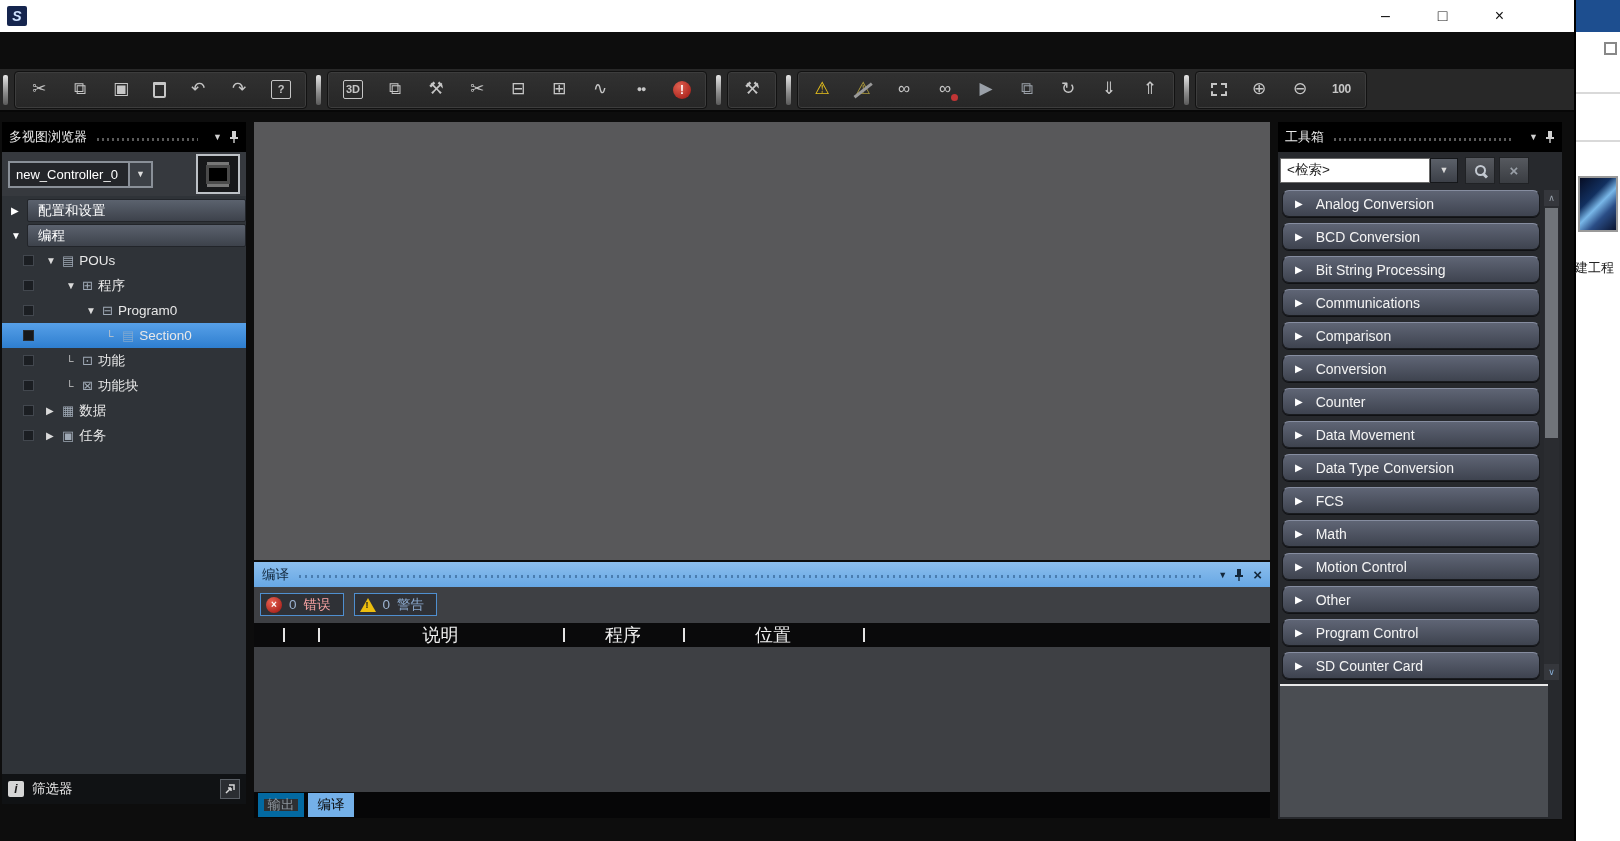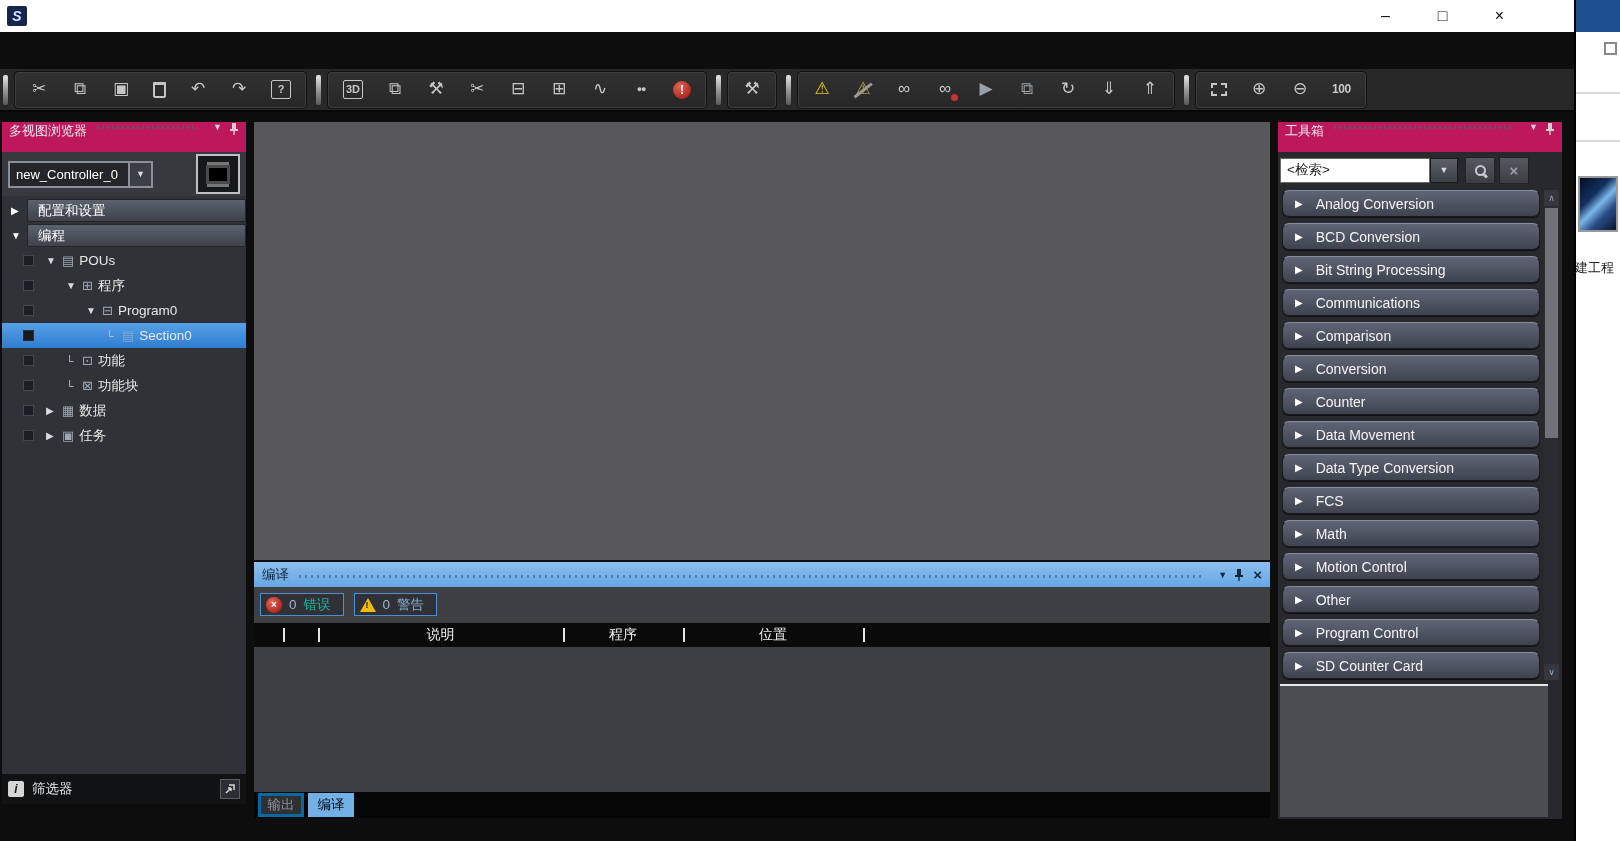--- a/index.html
+++ b/index.html
@@ -39,21 +39,21 @@
   .tb-icon.boxed { border:1.5px solid #c6c6c6; border-radius:2px; font-size:11px; font-weight:bold; padding:2px 2px; min-width:20px; }
   .tb-icon.smalltext { font-size:12px; font-weight:bold; letter-spacing:-0.5px; }
   .tb-icon.bino { font-size:9px; letter-spacing:-1px; font-weight:bold; }
   .tb-icon.crossed::after { content:""; position:absolute; left:-2px; top:9px; width:22px; height:2.5px; background:#9a9a9a; transform:rotate(-38deg); }
   .tb-icon.dot-red::after { content:""; position:absolute; right:-4px; bottom:-2px; width:7px; height:7px; border-radius:50%; background:#c13535; }
   .tb-icon.red-badge { background:radial-gradient(circle at 35% 30%,#e06050,#9c1510); color:#fff; border-radius:50%; width:18px; height:18px; min-width:18px; font-size:12px; font-weight:bold; line-height:18px; }
   .tb-icon.trash-shape { width:13px; height:16px; min-width:13px; border:2px solid #c6c6c6; border-top-width:3px; border-radius:1px 1px 2px 2px; }
   .tb-icon.fit-shape { width:16px; height:13px; min-width:16px; border:2px dashed #c6c6c6; }
 
   
-  .panel-header { height:30px; display:flex; padding:0 7px; background:#be185d; }
+  .panel-header { height:30px; display:flex; align-items:center; padding:0 7px; background:#000000; }
   .panel-header .ph-title { font-size:13px; color:#eaeaea; white-space:nowrap; }
   .panel-header .leader { flex:1; height:3px; margin:4px 8px 0 10px; background:repeating-linear-gradient(90deg,#5a5a5a 0 2px,transparent 2px 5px); }
   .ph-arrow { font-size:9px; color:#d0d0d0; margin:0 7px; cursor:pointer; }
   .pin { display:inline-flex; cursor:pointer; }
 
   
   #explorer { position:absolute; left:2px; top:122px; width:244px; height:682px; background:#2f3338; }
   #controller-row { height:44px; background:#36393e; display:flex; align-items:center; padding:0 6px; }
   #controller-select { display:flex; height:27px; cursor:pointer; }
   #controller-name { width:120px; background:#24262a; border:2px solid #8a9098; border-right:none; color:#fff; font-size:13px; display:flex; align-items:center; padding-left:6px; }
@@ -87,28 +87,28 @@
   #build-header .ph-title { color:#142a40; font-size:13.5px; }
   #build-header .leader { background:repeating-linear-gradient(90deg,#4a7db0 0 2px,transparent 2px 6px); }
   #build-header .ph-arrow { color:#14283c; }
   #build-close { font-size:15px; font-weight:bold; color:#14283c; margin-left:9px; cursor:pointer; }
   #badge-row { display:flex; gap:10px; padding:6px 0 0 6px; }
   .badge { height:23px; display:flex; align-items:center; gap:7px; padding:0 12px 0 5px; background:#2f3136; border:1px solid #4f8fd0; cursor:pointer; }
   .err-ic { width:16px; height:16px; border-radius:50%; background:radial-gradient(circle at 35% 30%,#e86252,#9c1410); color:#fff; font-size:10px; font-weight:bold; display:flex; align-items:center; justify-content:center; }
   .warn-ic { position:relative; width:0; height:0; border-left:8px solid transparent; border-right:8px solid transparent; border-bottom:14px solid #edbe0e; }
   .warn-ic::after { content:"!"; position:absolute; left:-2px; top:3px; font-size:9px; font-weight:bold; color:#1a1a1a; line-height:1; }
   .badge .cnt { font-size:13.5px; color:#9db4d2; }
-  .badge .lbl-err { font-size:13.5px; color:#14b8a6; }
+  .badge .lbl-err { font-size:13.5px; color:#fca5a5; }
   .badge .lbl-warn { font-size:13.5px; color:#8aa8cc; }
-  #result-header { margin-top:7px; height:24px; background:#0a0a0b; display:flex; color:#f0f0f0; font-size:14px; }
+  #result-header { margin-top:7px; height:24px; background:#0a0a0b; display:flex; color:#f0f0f0; font-size:18px; }
   .col { position:relative; display:flex; align-items:center; justify-content:center; }
   .col.sep::before { content:""; position:absolute; left:0; top:5px; width:2px; height:14px; background:#e6e6e6; }
   #build-tabs { position:absolute; left:0; bottom:0; width:100%; height:26px; background:#060607; display:flex; gap:4px; padding:1px 0 0 4px; }
   .btab { width:46px; height:24px; display:flex; align-items:center; justify-content:center; font-size:13.5px; cursor:pointer; }
-  .btab.inactive { background:#2e3033; color:#8d959d; border:3px solid #0369a1; }
+  .btab.inactive { background:#2e3033; color:#8d959d; border:6px solid #0369a1; }
   .btab.active { background:#74b0e8; color:#0b0b0b; }
 
   
   #toolbox { position:absolute; left:1278px; top:122px; width:284px; height:697px; background:#27292d; }
   #tb-search-row { height:36px; display:flex; align-items:center; padding:0 2px; }
   #search-input { width:150px; height:25px; background:#fff; border:1px solid #6a6a6a; font-size:13.5px; color:#222; padding-left:6px; font-family:inherit; }
   #search-dd { width:28px; height:25px; background:linear-gradient(#5b6069,#3c4048); border:1px solid #15171a; color:#d8d8d8; font-size:9px; display:flex; align-items:center; justify-content:center; cursor:pointer; }
   #search-go { margin-left:7px; width:30px; height:27px; background:linear-gradient(#56595f,#3a3d42); border:1px solid #202225; display:flex; align-items:center; justify-content:center; cursor:pointer; }
   .mag { position:relative; width:11px; height:11px; border:2px solid #c3c9d1; border-radius:50%; }
   .mag::after { content:""; position:absolute; right:-4px; bottom:-3px; width:6px; height:2.5px; background:#c3c9d1; transform:rotate(45deg); }

